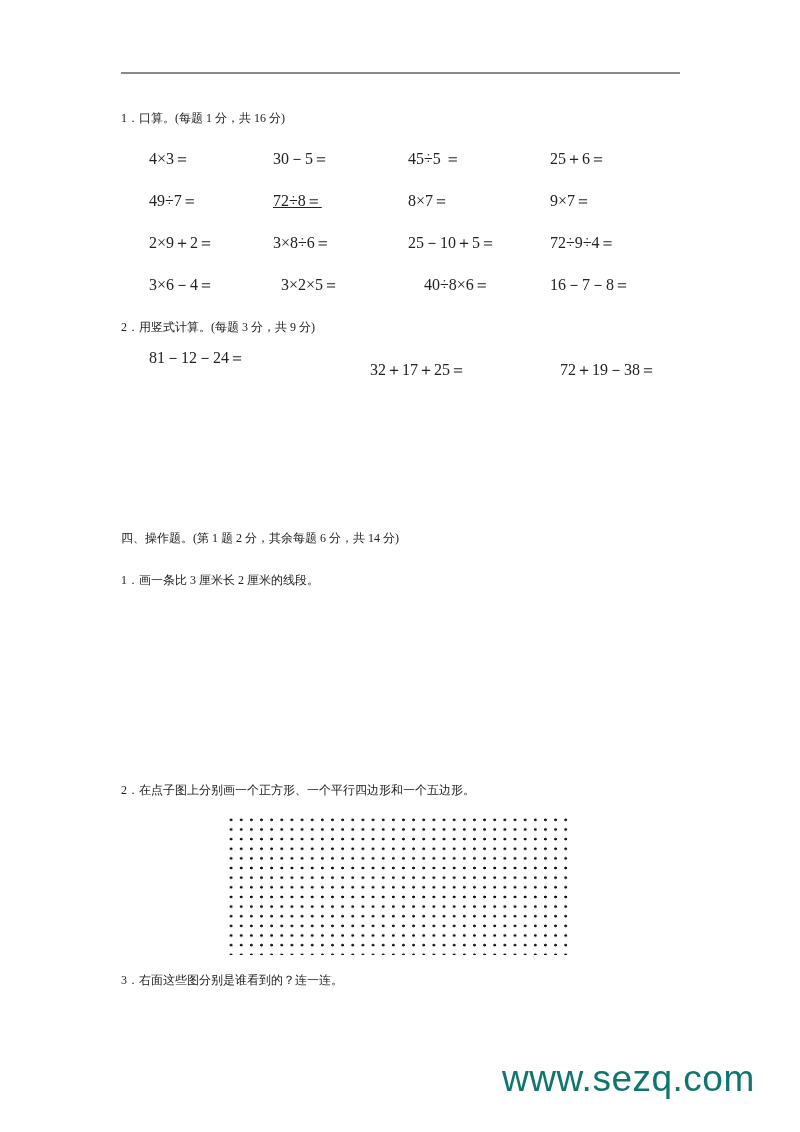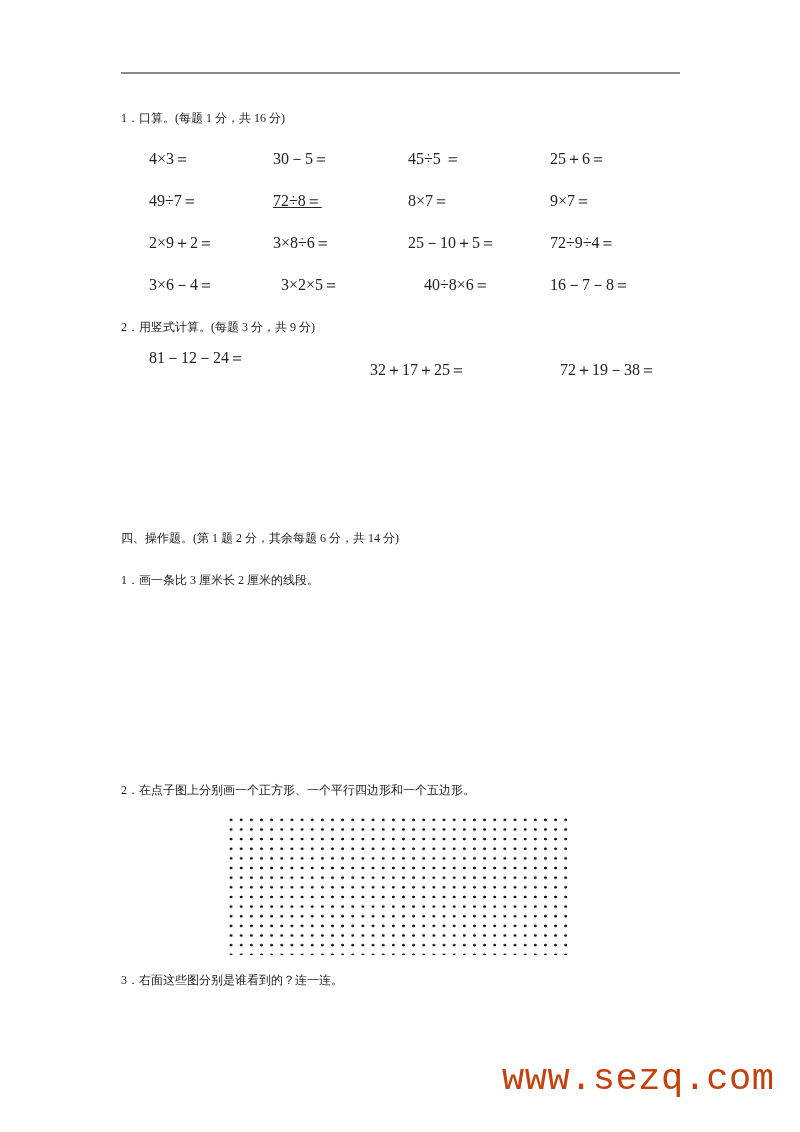--- a/index.html
+++ b/index.html
@@ -4,22 +4,22 @@
 <style>
   html, body { margin: 0; padding: 0; background: #ffffff; }
   body { width: 800px; height: 1132px; position: relative; overflow: hidden;
          font-family: "Liberation Serif", "DejaVu Serif", serif; color: #1a1a1a; }
   .rule { position: absolute; left: 121px; top: 72px; width: 559px; height: 2px; background: #8a8a8a; }
   .line { position: absolute; font-size: 12px; line-height: 20px; white-space: nowrap; }
   .expr { position: absolute; font-size: 16px; line-height: 20px; white-space: nowrap; color: #222; }
   .dotgrid { position: absolute; left: 226px; top: 815px; width: 348px; height: 140px;
              background-image: radial-gradient(circle, #111 1.2px, transparent 1.6px);
              background-size: 10.15px 9.65px; background-position: 0 0; }
-  .watermark { position: absolute; left: 502px; top: 1058px; font-family: Liberation Mono, monospace;
-               font-size: 37px; color: #c2410c; letter-spacing: 0.5px; }
+  .watermark { position: absolute; left: 502px; top: 1058px; font-family: Liberation Sans, sans-serif;
+               font-size: 37px; color: #0f766e; letter-spacing: 0.5px; }
 </style>
 </head>
 <body>
 
 <div class="rule"></div>
 
 <div class="line" style="left:121px; top:108px;">1．口算。(每题 1 分，共 16 分)</div>
 
 <div>
   <div class="expr" style="left:149px; top:149px;">4×3＝</div>

